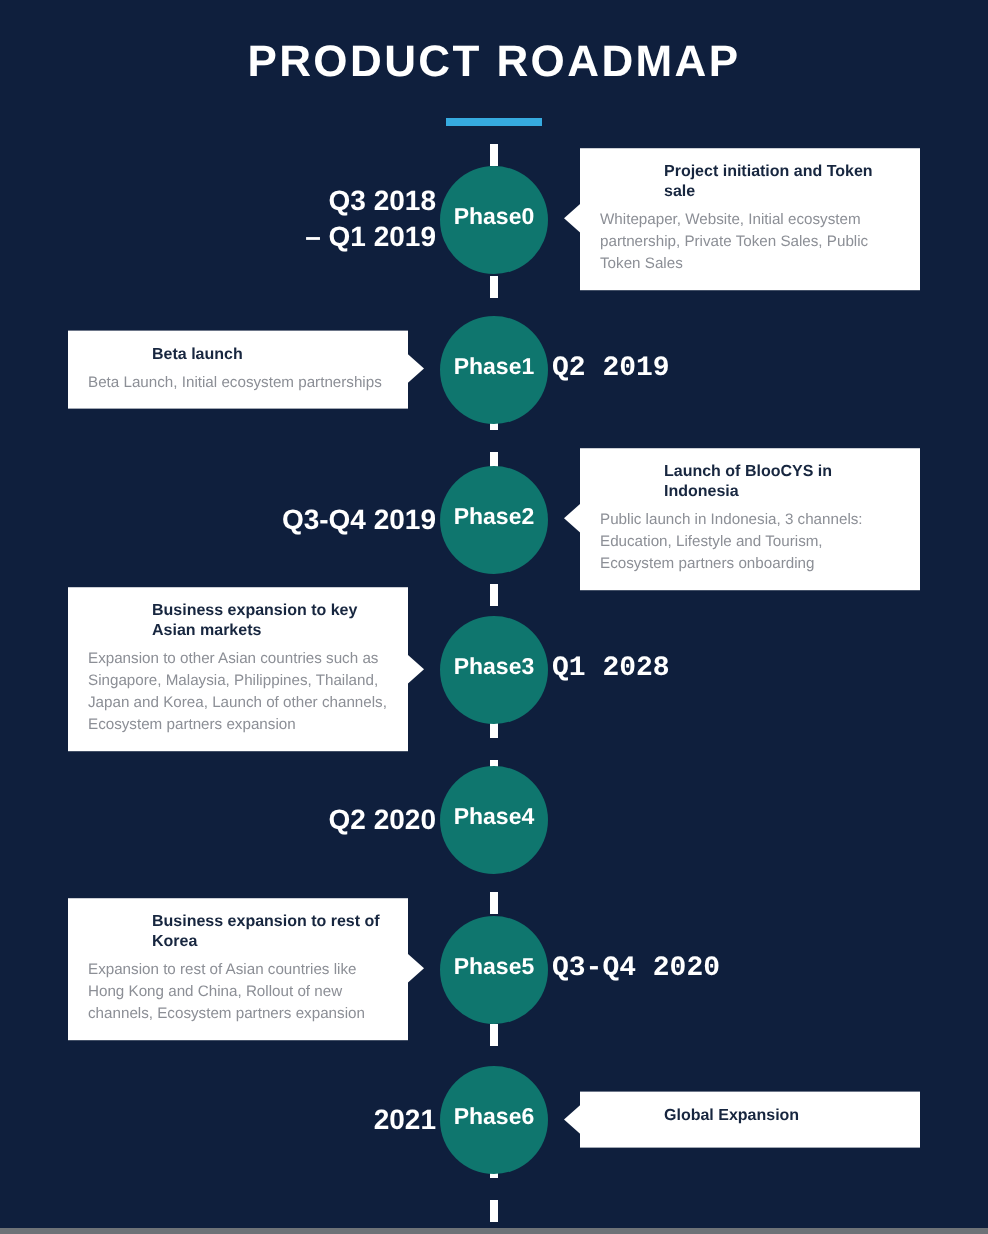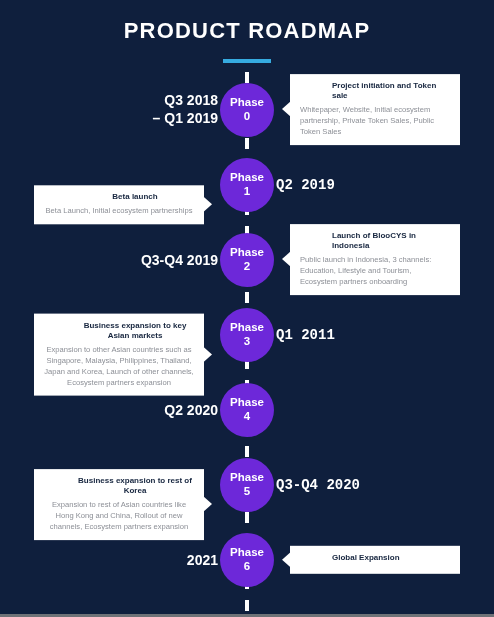--- a/index.html
+++ b/index.html
@@ -65,24 +65,24 @@
 
   
   .node {
     position: absolute;
     left: 247px;
     top: 50%;
     transform: translate(-50%, -50%);
     width: 54px;
     height: 54px;
     border-radius: 50%;
-    background: #6d28d9;
+    background: #0f766e;
     color: #ffffff;
     display: flex;
-    flex-direction: column;
+    flex-direction: row;
     align-items: center;
     justify-content: center;
     font-size: 11.5px;
     font-weight: bold;
     line-height: 1.15;
     z-index: 3;
   }
 
   
   .date {
@@ -103,21 +103,21 @@
   .card {
     position: absolute;
     top: 50%;
     transform: translateY(-50%);
     background: #ffffff;
     padding: 7px 10px 8px 10px;
     width: 170px;
     z-index: 2;
   }
   .card.right { left: 290px; text-align: left; }
-  .card.left  { right: 290px; text-align: center; margin-top: 20px; }
+  .card.left  { right: 290px; text-align: left; }
 
   .card .card-title {
     color: #17263f;
     font-size: 8px;
     font-weight: bold;
     line-height: 1.3;
     margin-bottom: 3px;
     padding-left: 32px;
   }
   .card .card-body {
@@ -188,21 +188,21 @@
         <span>Phase</span>
         <span>2</span>
       </div>
       <div class="card right">
         <div class="notch"></div>
         <div class="card-title">Launch of BlooCYS in Indonesia</div>
         <div class="card-body">Public launch in Indonesia, 3 channels: Education, Lifestyle and Tourism, Ecosystem partners onboarding</div>
       </div>
     </div>
     <div class="row">
-      <div class="date right">Q1 2011</div>
+      <div class="date right">Q1 2028</div>
       <div class="node">
         <span>Phase</span>
         <span>3</span>
       </div>
       <div class="card left">
         <div class="notch"></div>
         <div class="card-title">Business expansion to key Asian markets</div>
         <div class="card-body">Expansion to other Asian countries such as Singapore, Malaysia, Philippines, Thailand, Japan and Korea, Launch of other channels, Ecosystem partners expansion</div>
       </div>
     </div>

